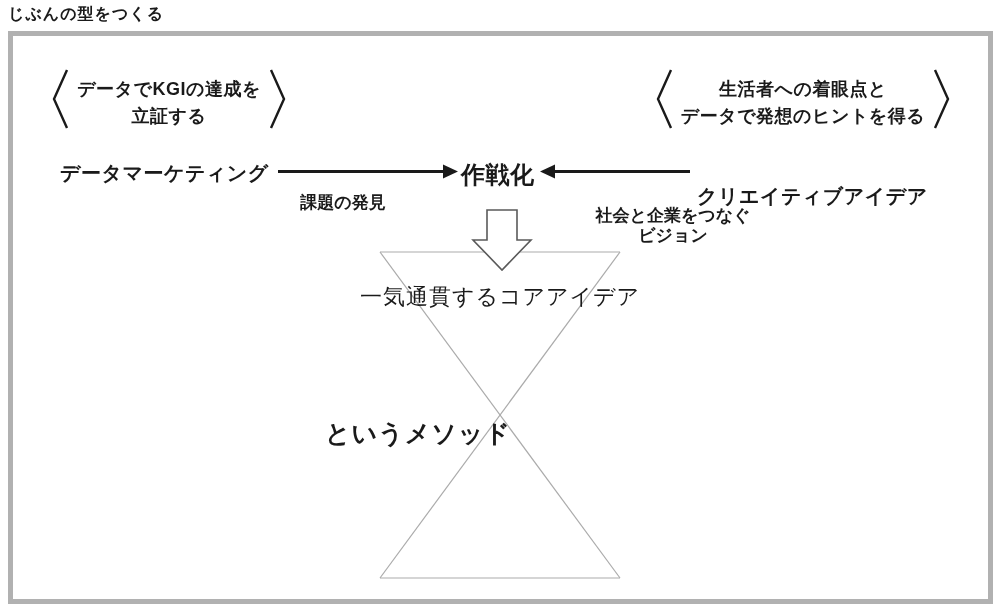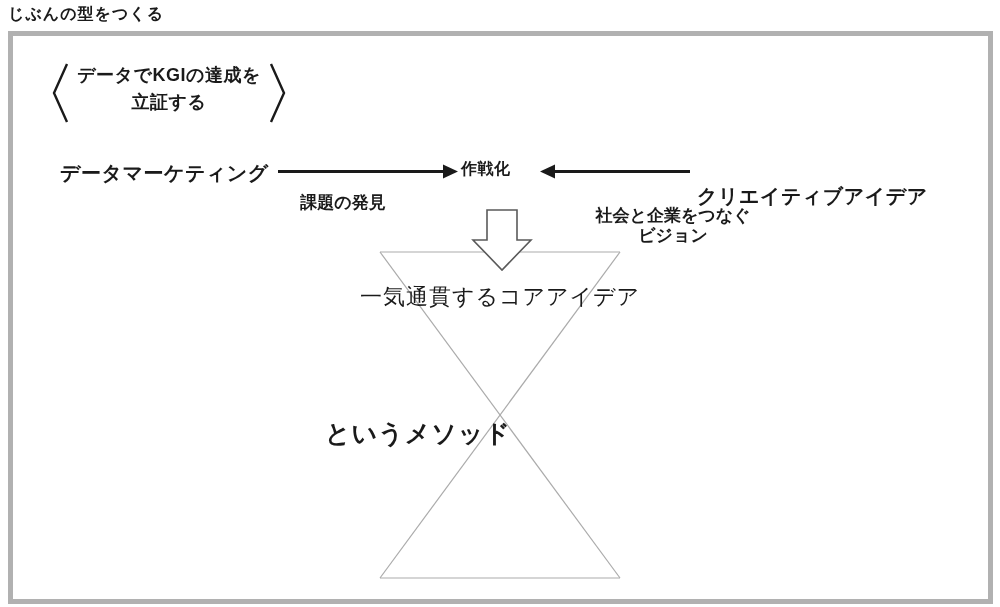--- a/index.html
+++ b/index.html
@@ -21,34 +21,34 @@
   .page-title{
     position:absolute;left:8px;top:4px;
     font-size:16px;font-weight:bold;letter-spacing:1px;
   }
   .frame{
     position:absolute;left:8px;top:31px;width:985px;height:573px;
     border:5px solid var(--frame-border);background:transparent;
   }
   
   .note{
-    position:absolute;display:flex;align-items:flex-start;justify-content:center;gap:8px;
+    position:absolute;display:flex;align-items:flex-end;justify-content:center;gap:8px;
   }
   .note-left{left:30px;top:62px;width:278px;height:68px;}
   .note-right{left:638px;top:62px;width:330px;height:68px;}
   .note-text{
     text-align:center;font-weight:bold;font-size:18px;line-height:27px;letter-spacing:0.5px;
   }
   .bracket-icon{flex:0 0 auto;display:block;}
   
   .flow-label{
     position:absolute;font-weight:bold;font-size:20px;letter-spacing:0.5px;white-space:nowrap;text-align:right;
   }
   .flow-left{left:60px;top:160px;}
-  .flow-center{left:461px;top:159px;font-size:16px;}
+  .flow-center{left:461px;top:159px;font-size:24px;}
   .flow-right{left:697px;top:160px;margin-top:23px;}
   .caption{
     position:absolute;font-weight:bold;font-size:17px;text-align:center;
     line-height:20px;white-space:nowrap;transform:translateX(-50%);
   }
   .caption-left{left:343px;top:193px;}
   .caption-right{left:643px;top:206px;margin-left:30px;}
   
   svg.gfx{position:absolute;left:0;top:0;pointer-events:none;}
   .funnel-line{stroke:var(--funnel-line);stroke-width:1.2;fill:none;}
@@ -104,20 +104,32 @@
     </svg>
     <div class="note-text">
       <div>データでKGIの達成を</div>
       <div>立証する</div>
     </div>
     <svg class="bracket-icon" width="18" height="62" viewBox="0 0 18 62">
       <polyline points="2,2 15,31 2,60" fill="none" stroke="#1a1a1a" stroke-width="2.4"></polyline>
     </svg>
   </div>
 
+  <div class="note note-right">
+    <svg class="bracket-icon" width="18" height="62" viewBox="0 0 18 62">
+      <polyline points="16,2 3,31 16,60" fill="none" stroke="#1a1a1a" stroke-width="2.4"></polyline>
+    </svg>
+    <div class="note-text">
+      <div>生活者への着眼点と</div>
+      <div>データで発想のヒントを得る</div>
+    </div>
+    <svg class="bracket-icon" width="18" height="62" viewBox="0 0 18 62">
+      <polyline points="2,2 15,31 2,60" fill="none" stroke="#1a1a1a" stroke-width="2.4"></polyline>
+    </svg>
+  </div>
 
   <div class="flow-label flow-left">データマーケティング</div>
   <div class="flow-label flow-center">作戦化</div>
   <div class="flow-label flow-right">クリエイティブアイデア</div>
 
   <div class="caption caption-left">課題の発見</div>
   <div class="caption caption-right">
     <div>社会と企業をつなぐ</div>
     <div>ビジョン</div>
   </div>

